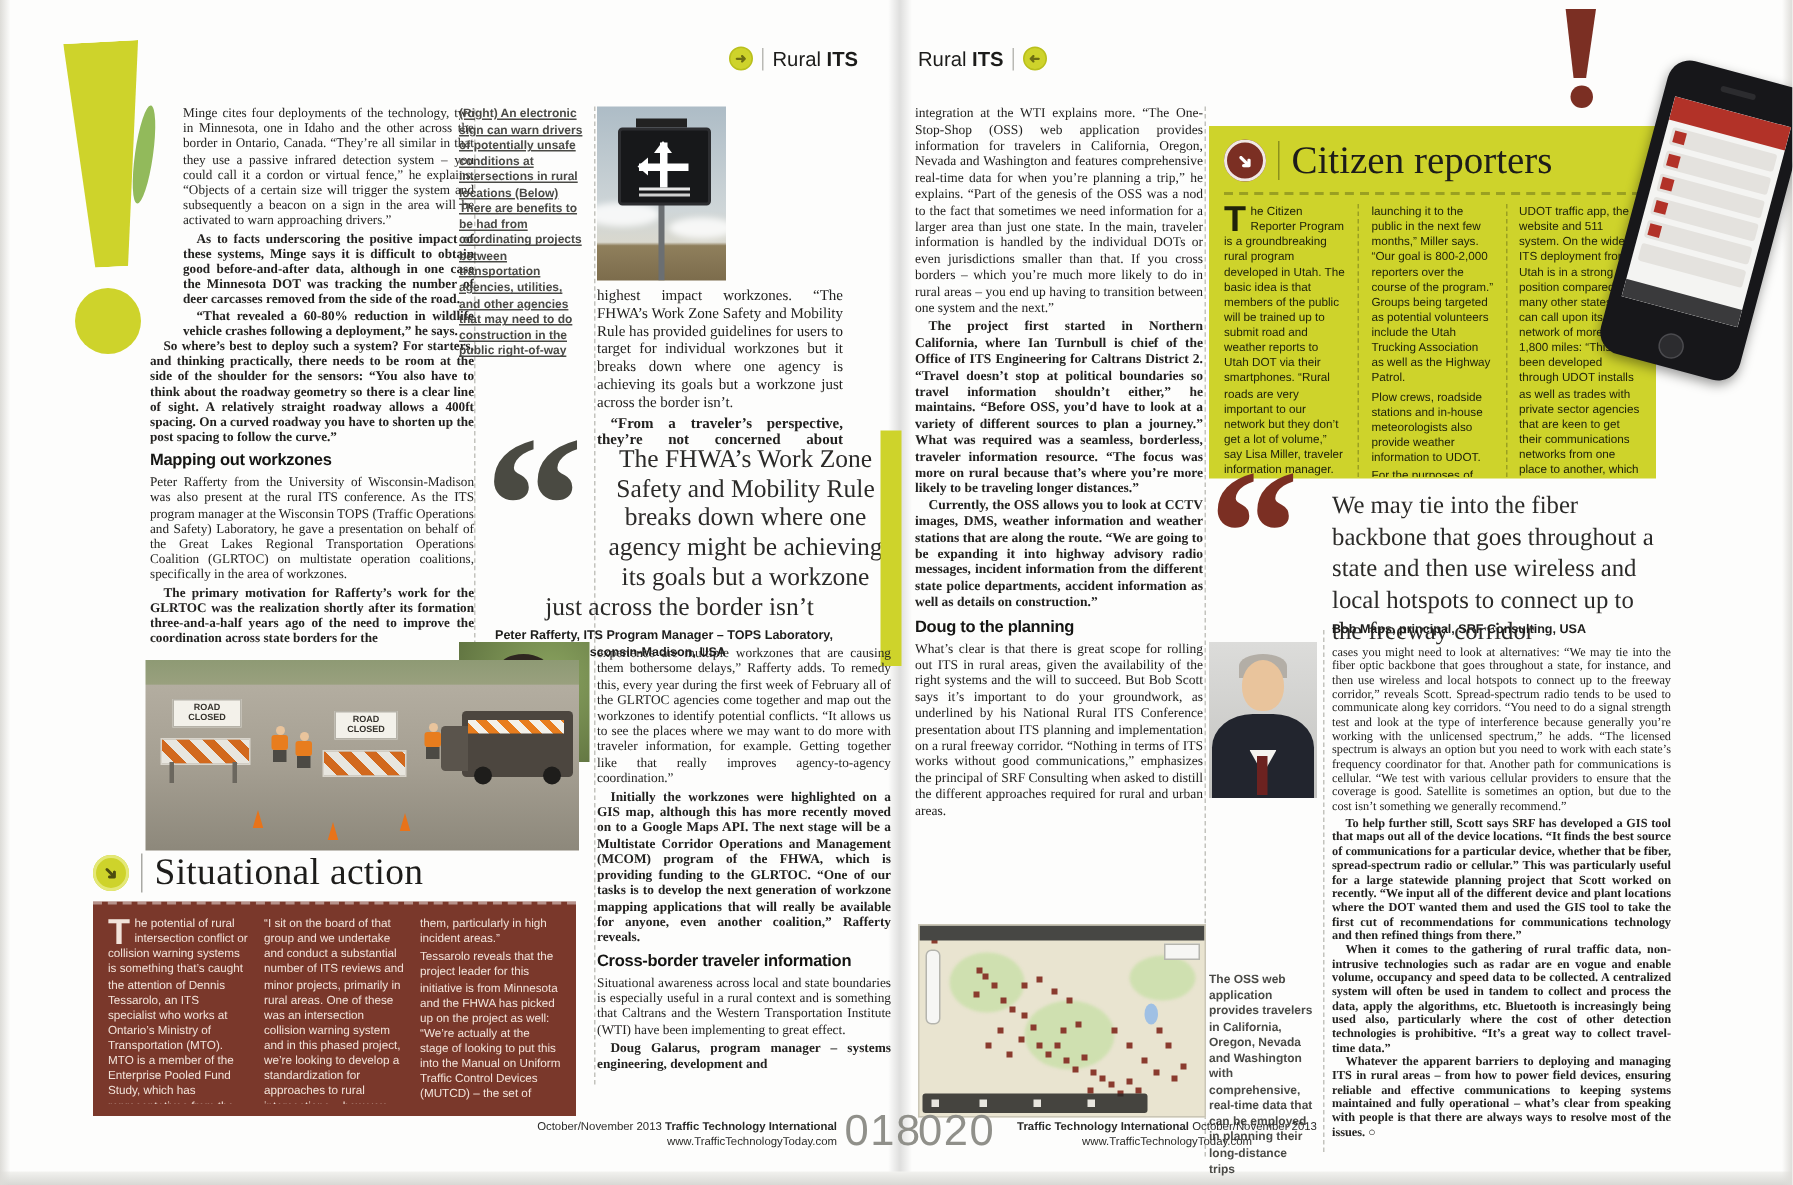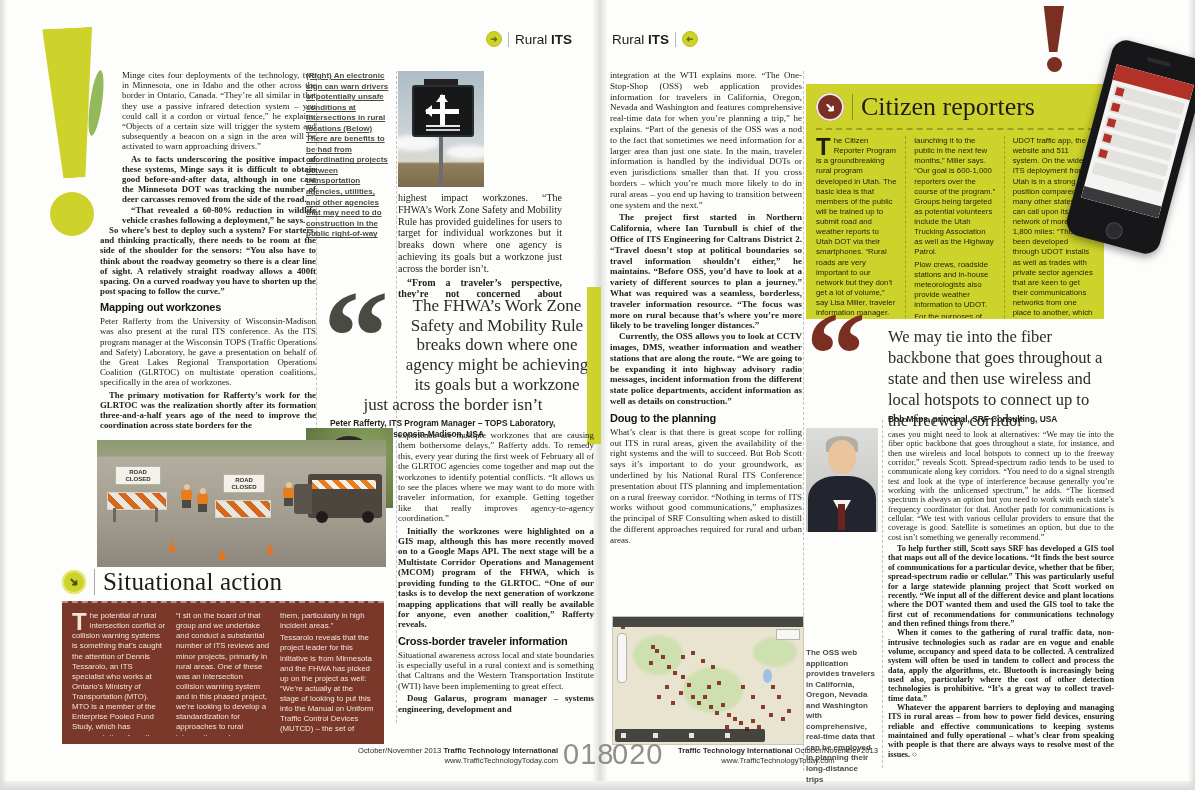--- a/index.html
+++ b/index.html
@@ -314,21 +314,21 @@
       <span class="bar" style="width:1px;height:26px;background:#8c911c;"></span>
       <span class="t">Citizen reporters</span>
     </div>
     <div class="dash"></div>
     <div class="cols">
       <div class="c" style="padding-left:0;">
         <p class="dc">The Citizen Reporter Program is a groundbreaking rural program developed in Utah. The basic idea is that members of the public will be trained up to submit road and weather reports to Utah DOT via their smartphones. “Rural roads are very important to our network but they don’t get a lot of volume,” say Lisa Miller, traveler information manager. “It’s vital to have more eyes out there so we see this as really beneficial.”</p>
 
       </div>
       <div class="c">
-        <p>launching it to the public in the next few months,” Miller says. “Our goal is 600-1,000 reporters over the course of the program.” Groups being targeted as potential volunteers include the Utah Trucking Association as well as the Highway Patrol.</p>
+        <p>launching it to the public in the next few months,” Miller says. “Our goal is 800-2,000 reporters over the course of the program.” Groups being targeted as potential volunteers include the Utah Trucking Association as well as the Highway Patrol.</p>
         <p>Plow crews, roadside stations and in-house meteorologists also provide weather information to UDOT.</p>
         <p>For the purposes of road weather data, Miller says the state is split into 145 segments with the status of the road highlighted on the</p>
       </div>
       <div class="c" style="padding-right:0;">UDOT traffic app, the website and 511 system. On the wider ITS deployment front, Utah is in a strong position compared with many other states as it can call upon its fiber network of more than 1,800 miles: “This has been developed through UDOT installs as well as trades with private sector agencies that are keen to get their communications networks from one place to another, which lets us piggyback on them.”</div>
     </div>
   </div>
 
   <div class="abs excl-bar-r"></div>
   <div class="abs excl-dot-r"></div>
   <div class="abs iphone">

